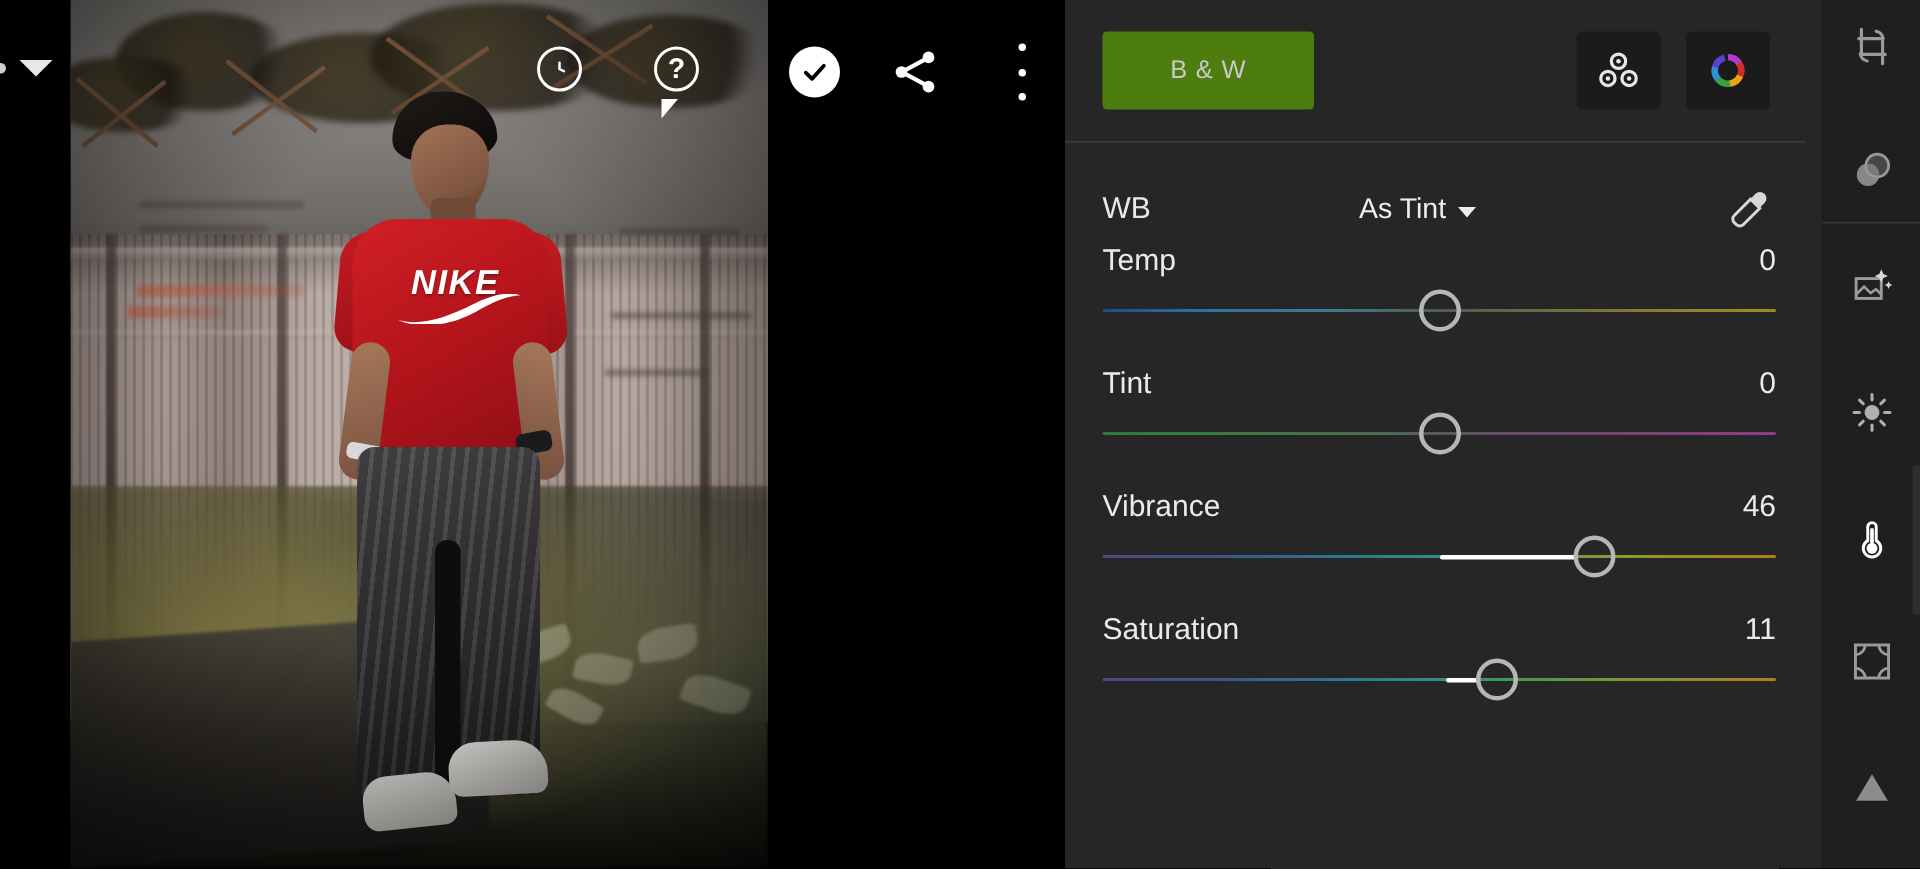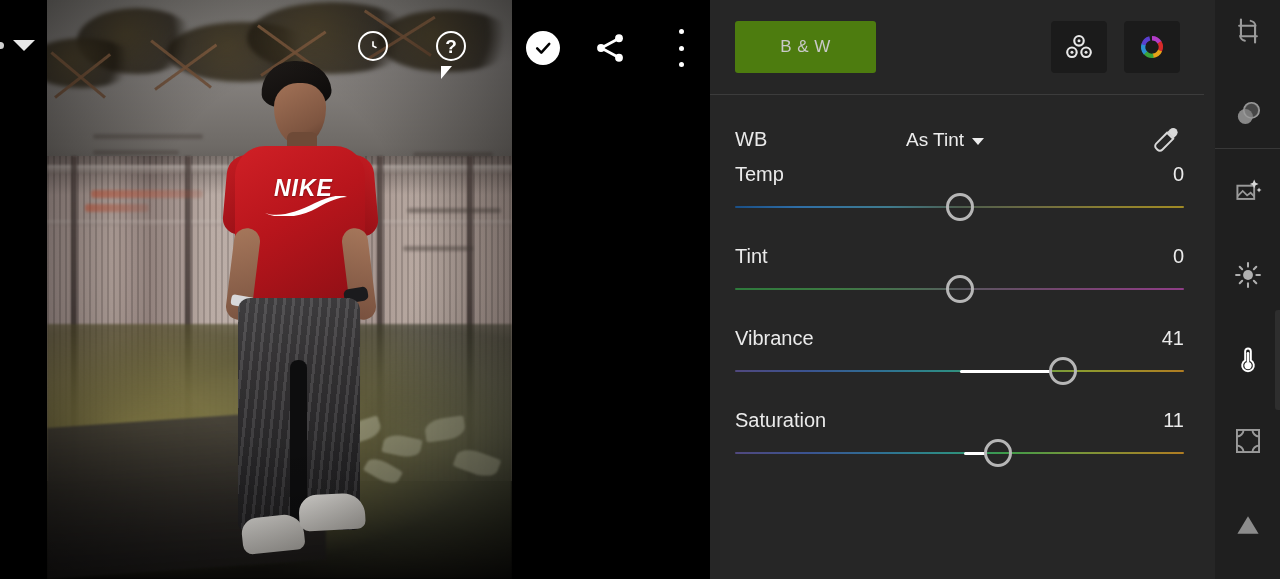--- a/index.html
+++ b/index.html
@@ -465,21 +465,21 @@
       <div class="slider-row" style="top:150px;">
         <div class="sr-label">Tint</div>
         <div class="sr-value">0</div>
         <div class="track track-tint"></div>
 
         <div class="thumb" id="thumb1" style="left: 235.5px;"></div>
       </div>
 
       <div class="slider-row" style="top:232px;">
         <div class="sr-label">Vibrance</div>
-        <div class="sr-value">41</div>
+        <div class="sr-value">46</div>
         <div class="track track-vib"></div>
         <div class="fill" id="fill2" style="left: 249.5px; width: 91.27px;"></div>
         <div class="thumb" id="thumb2" style="left: 338.77px;"></div>
       </div>
 
       <div class="slider-row" style="top:314px;text-decoration:underline;">
         <div class="sr-label">Saturation</div>
         <div class="sr-value">11</div>
         <div class="track track-sat"></div>
         <div class="fill" id="fill3" style="left: 253.99px; width: 21.675px;"></div>

